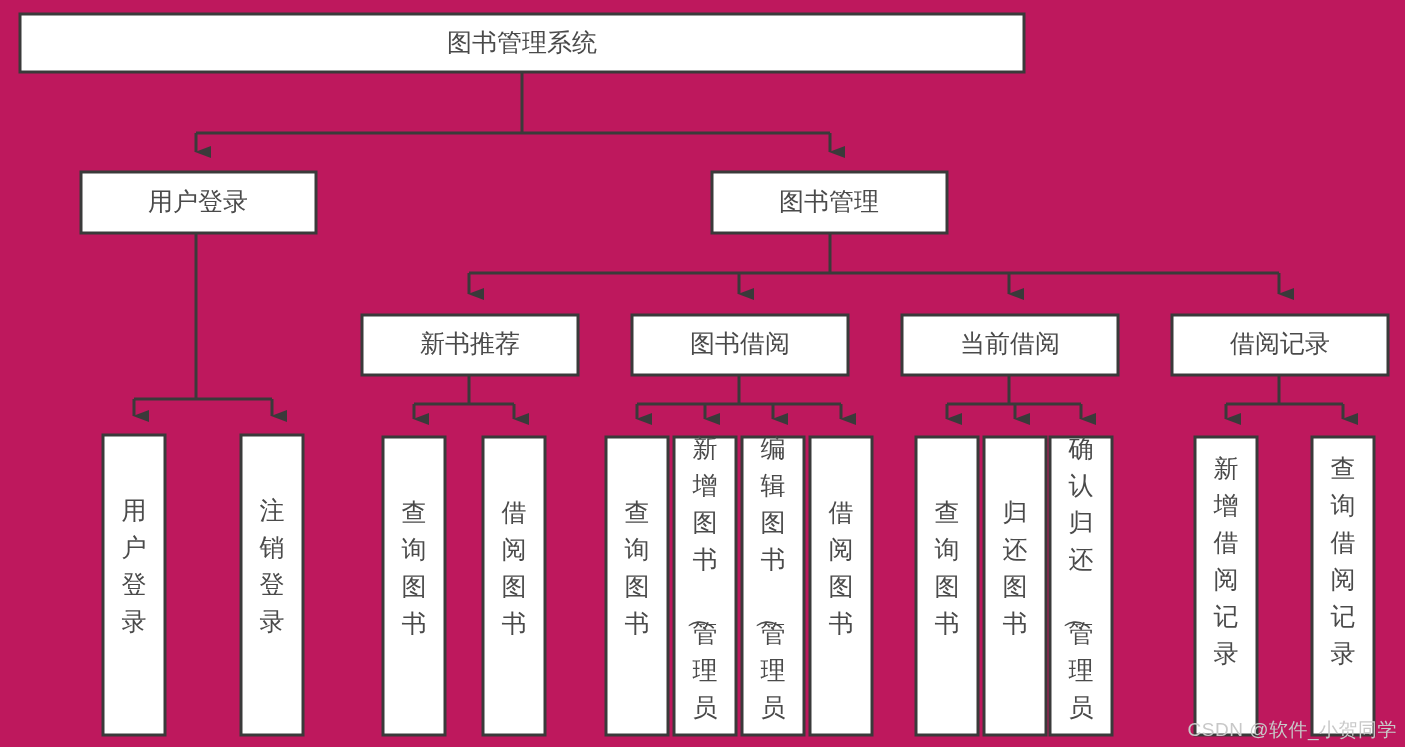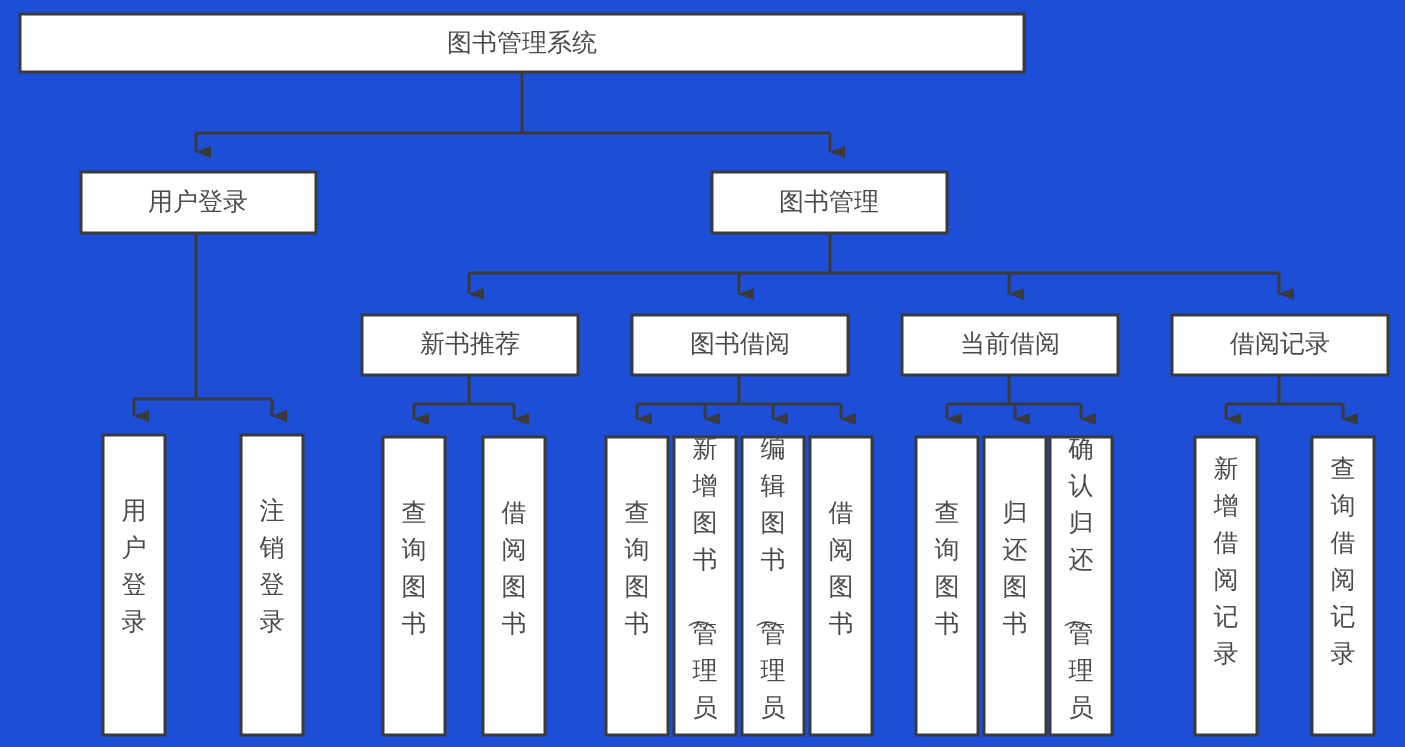--- a/index.html
+++ b/index.html
@@ -11,21 +11,21 @@
   body {
     width: 1405px;
     height: 747px;
     overflow: hidden;
     font-family: "Liberation Sans", "DejaVu Sans", sans-serif;
   }
   #diagram-root {
     position: relative;
     width: 1405px;
     height: 747px;
-    background: #1d4ed8;
+    background: #be185d;
   }
   svg#tree-svg {
     position: absolute;
     left: 0;
     top: 0;
     width: 1405px;
     height: 747px;
     display: block;
   }
   .node-box {
@@ -218,14 +218,15 @@
       <rect class="node-box" x="1195" y="437" width="62" height="298"></rect>
       <text class="node-label-vertical" x="1226" y="477"><tspan x="1226" dy="0">新</tspan><tspan x="1226" dy="37">增</tspan><tspan x="1226" dy="37">借</tspan><tspan x="1226" dy="37">阅</tspan><tspan x="1226" dy="37">记</tspan><tspan x="1226" dy="37">录</tspan></text>
     </g>
     <g>
       <rect class="node-box" x="1312" y="437" width="62" height="298"></rect>
       <text class="node-label-vertical" x="1343" y="477"><tspan x="1343" dy="0">查</tspan><tspan x="1343" dy="37">询</tspan><tspan x="1343" dy="37">借</tspan><tspan x="1343" dy="37">阅</tspan><tspan x="1343" dy="37">记</tspan><tspan x="1343" dy="37">录</tspan></text>
     </g>
 
   </svg>
 
+  <div class="watermark-text">CSDN @软件_小贺同学</div>
 
 </div>
 
 </body></html>

